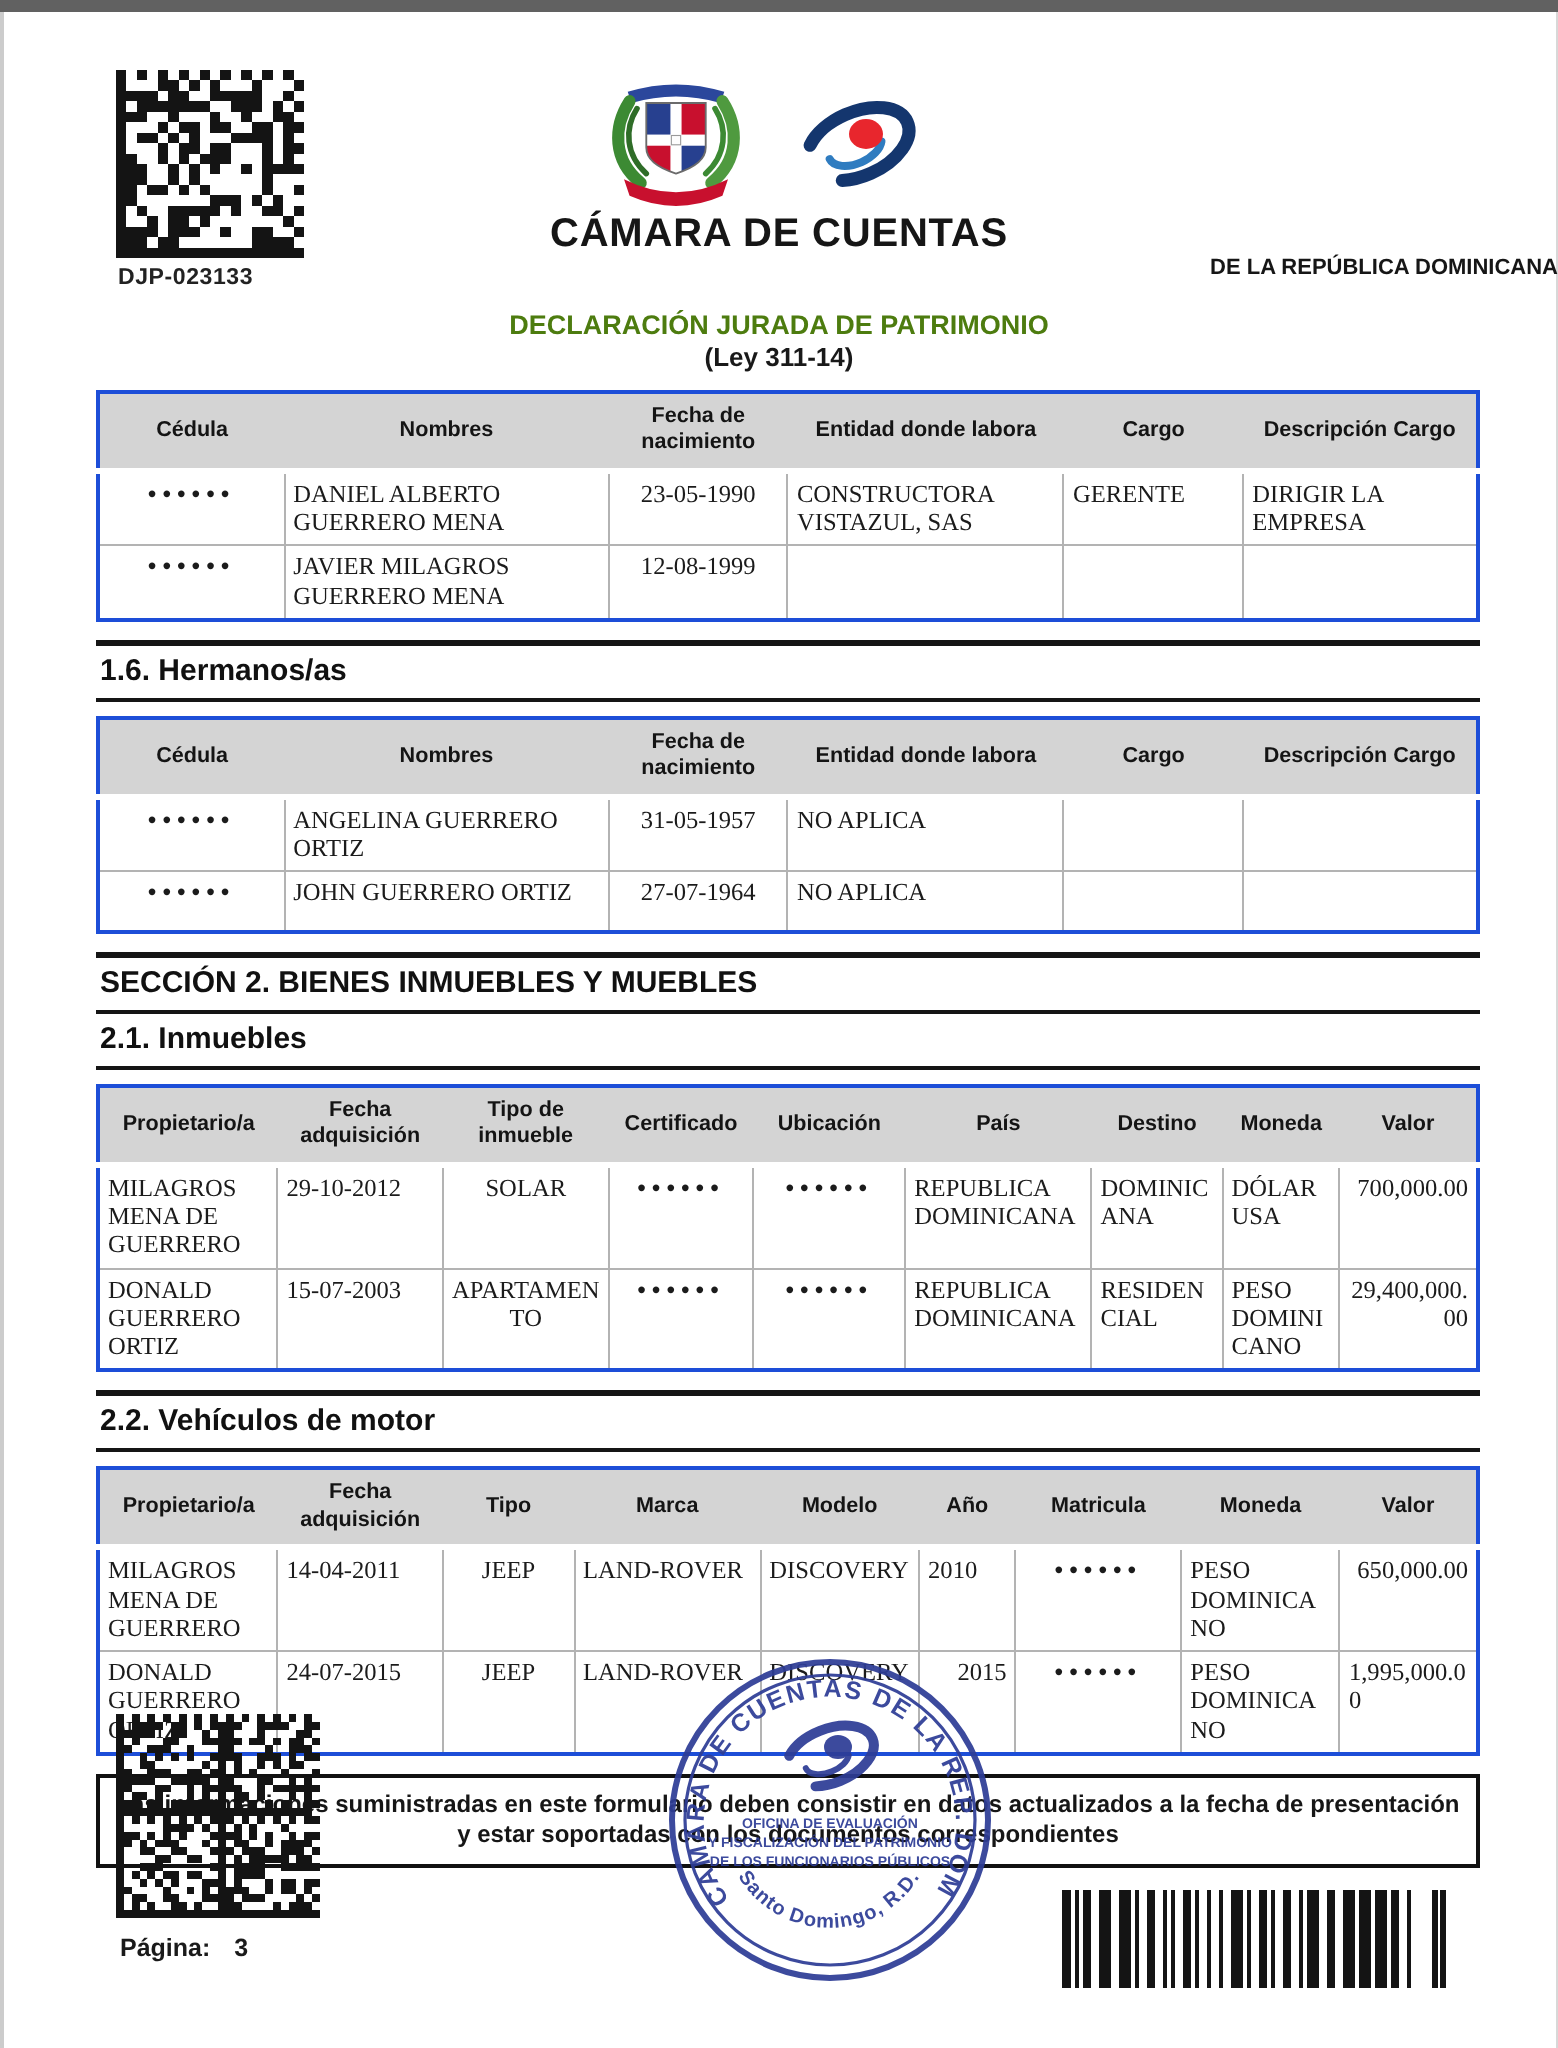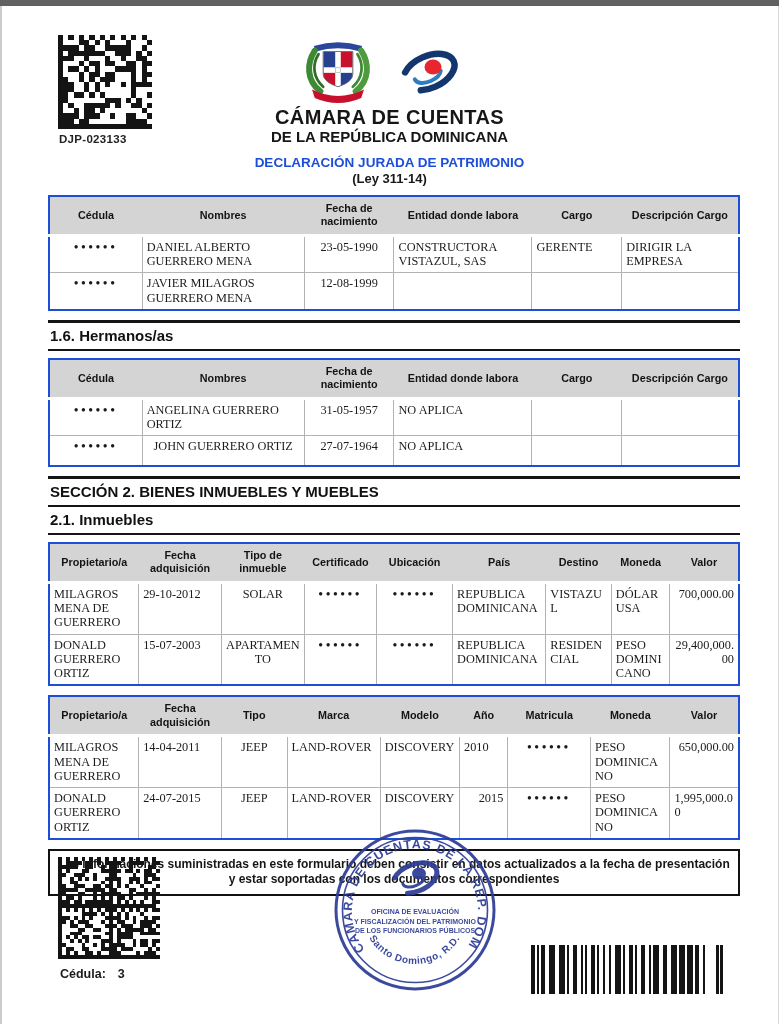--- a/index.html
+++ b/index.html
@@ -10,22 +10,22 @@
     border-top:6px solid #616161;
     box-shadow: inset 2px 0 0 #cccccc, inset -1px 0 0 #d8d8d8;
     font-family:"Liberation Sans", sans-serif; color:#111;
   }
   
   .dm-top { position:absolute; left:58px; top:29px; width:94px; height:94px; }
   .dm-label { position:absolute; left:59px; top:127px; font-weight:bold; font-size:11.5px; letter-spacing:.3px; color:#222; }
   .coat { position:absolute; left:299px; top:28px; width:78px; height:74px; }
   .swirl-logo { position:absolute; left:396px; top:36px; width:66px; height:60px; }
   .org1 { position:absolute; left:0; right:0; top:100px; text-align:center; font-weight:bold; font-size:20px; letter-spacing:.4px; color:#161616;}
-  .org2 { position:absolute; left:0; right:0; top:122px; text-align:center; font-weight:bold; font-size:15px; color:#161616;}
-  .doc-title { position:absolute; left:0; right:0; top:149px; text-align:center; font-weight:bold; font-size:13.5px; color:#1d4ed8;}
+  .org2 { position:absolute; left:0; right:0; top:122px; text-align:right; font-weight:bold; font-size:11px; color:#161616;}
+  .doc-title { position:absolute; left:0; right:0; top:149px; text-align:center; font-weight:bold; font-size:13.5px; color:#4d7c0f;}
   .doc-sub { position:absolute; left:0; right:0; top:165px; text-align:center; font-weight:bold; font-size:13px; color:#191919;}
   
   .content { position:absolute; left:48px; top:189px; width:692px; }
   table.t { width:100%; border-collapse:collapse; table-layout:fixed; border:2px solid #1d4ed8; margin-bottom:9px; }
   table.t th {
     background:#d4d4d4; font-size:10.8px; font-weight:bold; color:#141414;
     padding:5px 2px; line-height:1.25; text-align:center; vertical-align:middle;
     border-bottom:3px solid #fff;
   }
   table.t td {
@@ -336,21 +336,21 @@
           <tr>
             <td class="masked" style="text-align: center;">••••••</td>
             <td style="text-align: left;">ANGELINA GUERRERO ORTIZ</td>
             <td style="text-align: center;">31-05-1957</td>
             <td style="text-align: left;">NO APLICA</td>
             <td style="text-align: left;"></td>
             <td style="text-align: left;"></td>
           </tr>
           <tr>
             <td class="masked" style="text-align: center;">••••••</td>
-            <td style="text-align: center;">JOHN GUERRERO ORTIZ</td>
+            <td style="text-align: left;">JOHN GUERRERO ORTIZ</td>
             <td style="text-align: center;">27-07-1964</td>
             <td style="text-align: left;">NO APLICA</td>
             <td style="text-align: left;"></td>
             <td style="text-align: left;"></td>
           </tr>
         </tbody>
       </table>
 
     <div class="section-bar">SECCIÓN 2. BIENES INMUEBLES Y MUEBLES</div>
     <div class="section-bar no-top">2.1. Inmuebles</div>
@@ -381,38 +381,39 @@
           </tr>
         </thead>
         <tbody>
           <tr>
             <td style="text-align: left;">MILAGROS MENA DE GUERRERO</td>
             <td style="text-align: left;">29-10-2012</td>
             <td style="text-align: center;">SOLAR</td>
             <td class="masked" style="text-align: center;">••••••</td>
             <td class="masked" style="text-align: center;">••••••</td>
             <td style="text-align: left;">REPUBLICA DOMINICANA</td>
-            <td style="text-align: left;">VISTAZUL</td>
+            <td style="text-align: left;">DOMINICANA</td>
             <td style="text-align: left;">DÓLAR USA</td>
             <td style="text-align: right;">700,000.00</td>
           </tr>
           <tr>
             <td style="text-align: left;">DONALD GUERRERO ORTIZ</td>
             <td style="text-align: left;">15-07-2003</td>
             <td style="text-align: center;">APARTAMENTO</td>
             <td class="masked" style="text-align: center;">••••••</td>
             <td class="masked" style="text-align: center;">••••••</td>
             <td style="text-align: left;">REPUBLICA DOMINICANA</td>
             <td style="text-align: left;">RESIDENCIAL</td>
             <td style="text-align: left;">PESO DOMINICANO</td>
             <td style="text-align: right;">29,400,000.00</td>
           </tr>
         </tbody>
       </table>
 
+    <div class="section-bar">2.2. Vehículos de motor</div>
 
     <table class="t">
         <colgroup>
           <col style="width: 13%;">
           <col style="width: 12%;">
           <col style="width: 9.5%;">
           <col style="width: 13.5%;">
           <col style="width: 11.5%;">
           <col style="width: 7%;">
           <col style="width: 12%;">
@@ -870,21 +871,21 @@
         <rect x="74.54" y="98.08" width="3.92" height="3.92"></rect>
         <rect x="78.46" y="98.08" width="3.92" height="3.92"></rect>
         <rect x="82.38" y="98.08" width="3.92" height="3.92"></rect>
         <rect x="86.31" y="98.08" width="3.92" height="3.92"></rect>
         <rect x="90.23" y="98.08" width="3.92" height="3.92"></rect>
         <rect x="94.15" y="98.08" width="3.92" height="3.92"></rect>
         <rect x="98.08" y="98.08" width="3.92" height="3.92"></rect>
       </svg></div>
 
   <div class="pagina">
-    <span>Cédula:</span><span class="num">3</span>
+    <span>Página:</span><span class="num">3</span>
   </div>
 
   <div class="barcode" id="barcode"><svg width="192" height="49" viewBox="0 0 192 49" fill="#141414" shape-rendering="crispEdges">
         <rect x="0" y="0" width="4.4" height="49"></rect>
         <rect x="6.4" y="0" width="2" height="49"></rect>
         <rect x="10.4" y="0" width="4.0" height="49"></rect>
         <rect x="18.4" y="0" width="6.0" height="49"></rect>
         <rect x="28.4" y="0" width="6.0" height="49"></rect>
         <rect x="36.4" y="0" width="2.0" height="49"></rect>
         <rect x="42.4" y="0" width="4.0" height="49"></rect>

